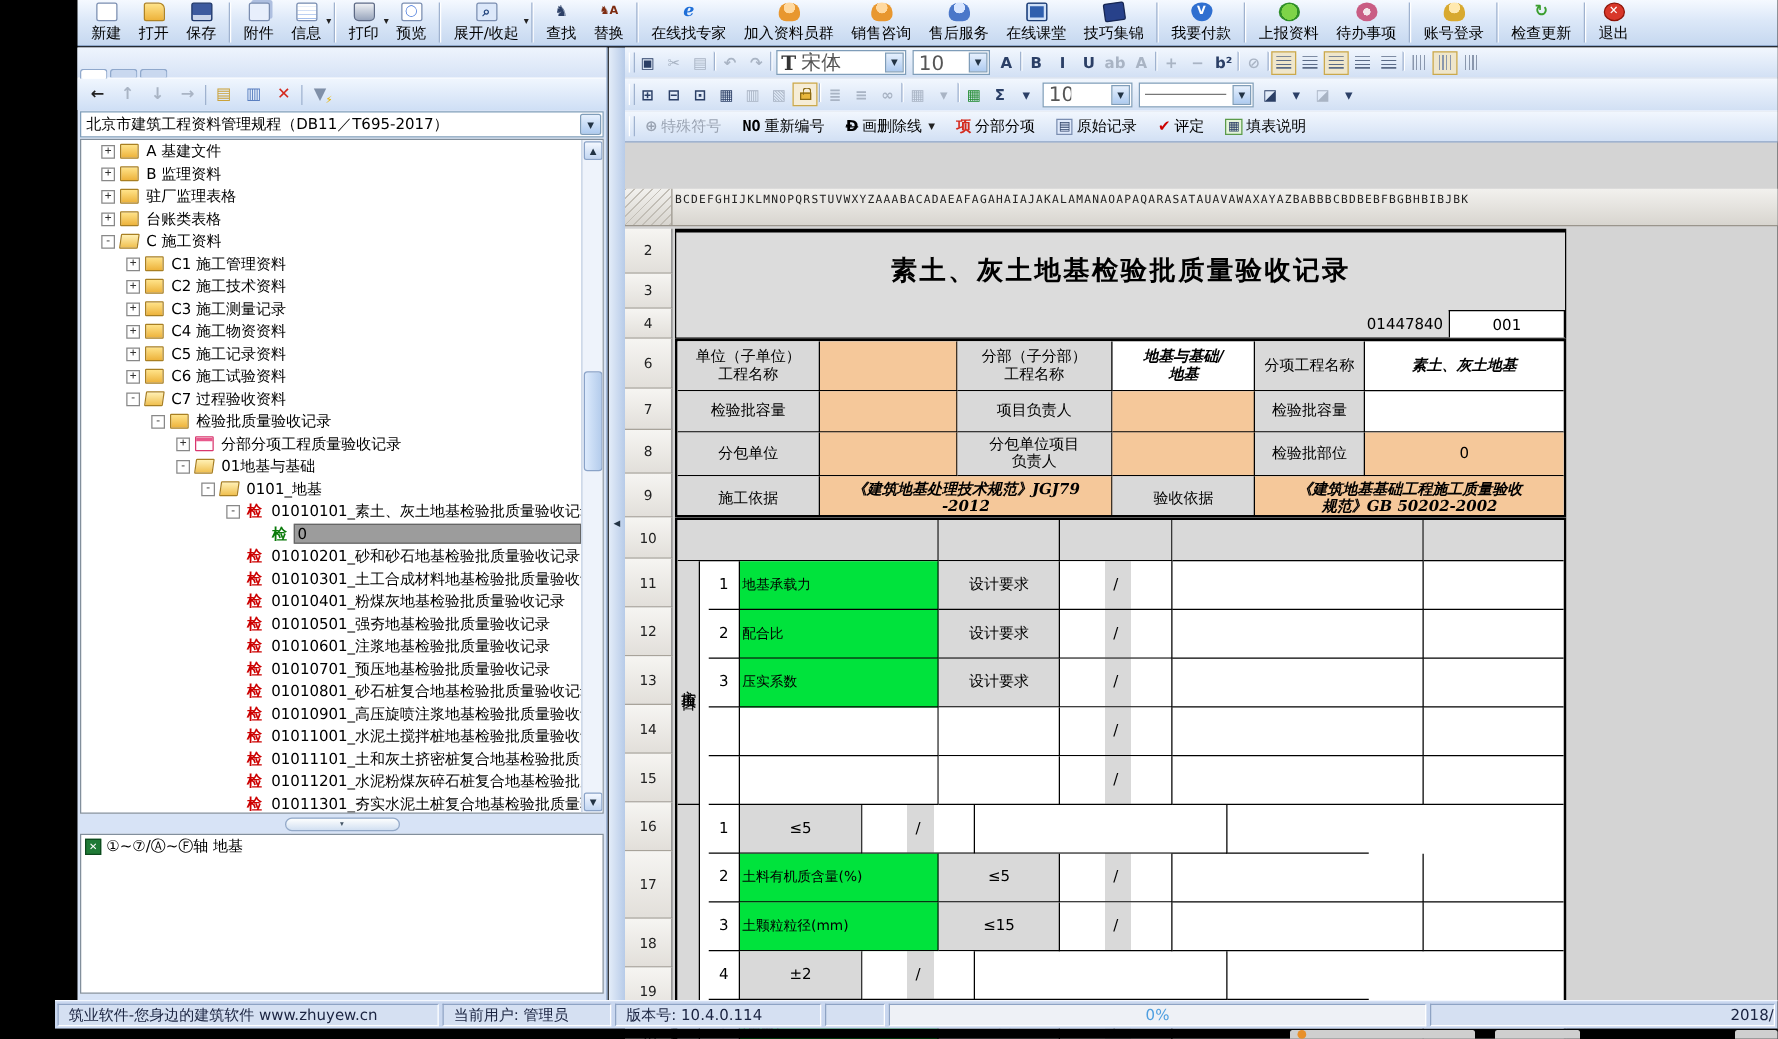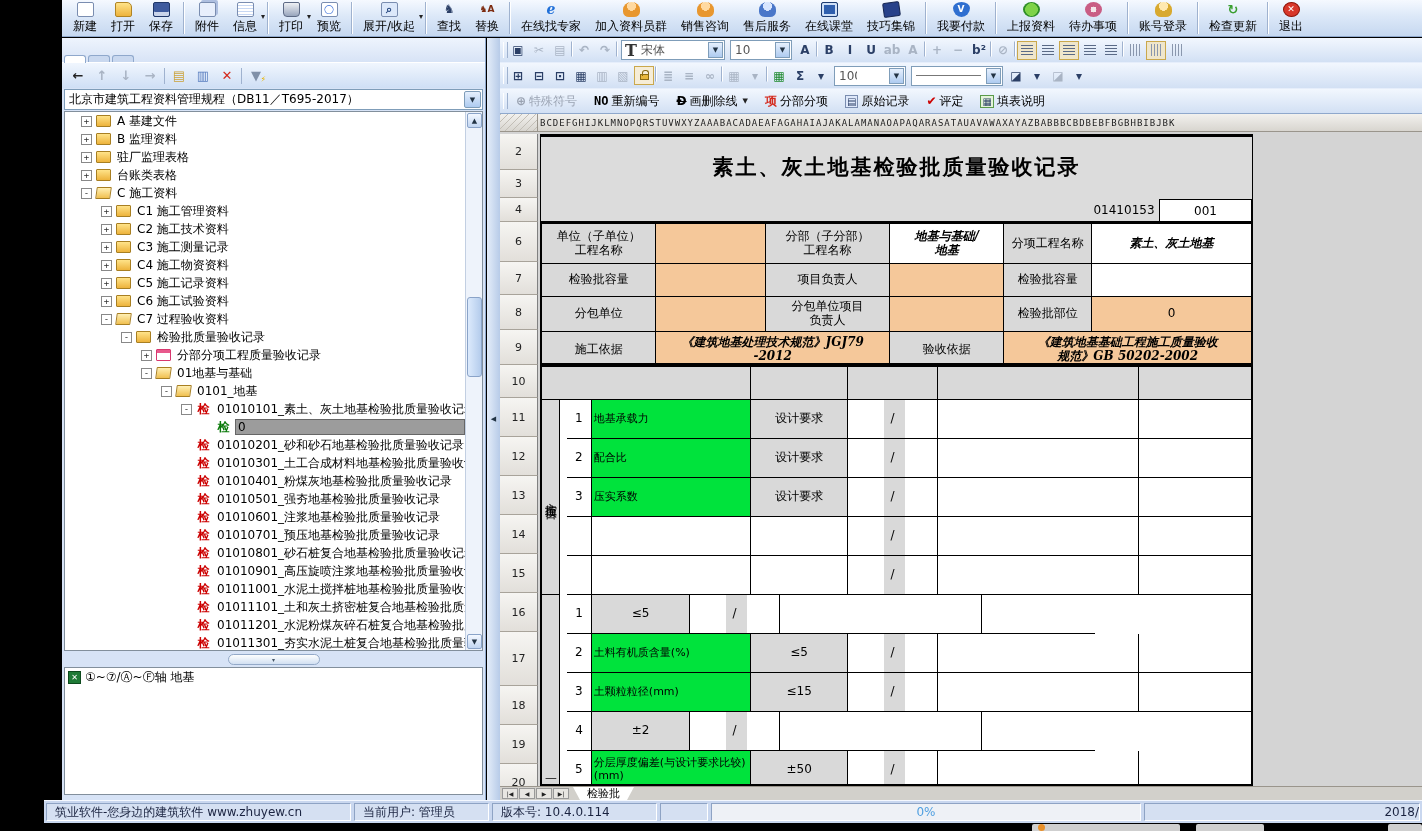--- a/index.html
+++ b/index.html
@@ -115,38 +115,38 @@
   .fbtn.sel { background:#efe6cb; border:1px solid #caa84c; }
   .fbtn.grn .fg { color:#1f8a2f; }
   .fbtn.bars .fg { width:12px; height:10px; background:repeating-linear-gradient(#5a6a86 0 1px,transparent 1px 3px); }
   .fbtn.vbars .fg { width:10px; height:12px; background:repeating-linear-gradient(90deg,#8a97ad 0 1px,transparent 1px 3px); }
   .fbtn .lockpad { display:none; }
   .fbtn.lock { background:#f6edd7; border:1px solid #caa84c; }
   .fbtn.lock .lockpad { display:block; width:9px; height:6px; background:#e8b73c; border:1px solid #8a6a14; position:relative; margin-top:3px; }
   .fbtn.lock .lockpad::before { content:""; position:absolute; top:-5px; left:1px; width:5px; height:5px;
     border:1px solid #8a6a14; border-bottom:none; border-radius:3px 3px 0 0; }
   .combo { height:20px; background:#fff; border:1px solid #7f9db9; display:flex; align-items:center; margin:0 2px; }
-  .combo .cval { font-size:12px; padding:0 4px; color:#555; white-space:nowrap; overflow:hidden; flex:1; }
+  .combo .cval { font-size:16px; padding:0 4px; color:#555; white-space:nowrap; overflow:hidden; flex:1; }
   .combo .carr { width:15px; height:16px; margin:1px; background:linear-gradient(#e6f0fd,#aecbf0);
     border:1px solid #7f9db9; font-size:7px; display:flex; align-items:center; justify-content:center; color:#234; }
   .combo.font { width:104px; } .combo.size { width:62px; } .combo.zoomc { width:72px;gap:31px; } .combo.linec { width:92px; }
   .combo .tmark { font-family:"DejaVu Serif",serif; font-weight:bold; padding-left:3px; color:#333; }
   .lineprev { flex:1; height:1px; background:#777; margin:0 4px; }
   .abtn { display:flex; align-items:center; gap:3px; font-size:12px; color:#000; padding:0 8px; height:22px; white-space:nowrap; }
   .abtn .ag { font-weight:bold; }
   .abtn.dim { color:#9aa3b2; }
   .abtn.no .ag { font-family:"DejaVu Sans Mono",monospace; }
   .abtn.strike .ag { text-decoration:line-through; }
   .abtn.xiang .ag { color:#d42a1e; }
   .abtn.doc1 .ag, .abtn.doc2 .ag { color:#2b3f66; background:#dfe9fb; border:1px solid #7a8db0; font-size:10px; padding:0 1px; }
   .abtn.doc2 .ag { background:#e4f4da; border-color:#5a9a4a; }
   .abtn.chk .ag { color:#c00; }
   .abtn.arrow::after { content:"▼"; font-size:7px; color:#222; margin-left:2px; }
 
-  .colhead { height:18px; display:flex; background:linear-gradient(#f2f1ee,#d8d5cf); border-bottom:1px solid #9a958c; }
+  .colhead { height:30px; display:flex; background:linear-gradient(#f2f1ee,#d8d5cf); border-bottom:1px solid #9a958c;margin-top:37px; }
   .corner { width:38px; height:100%; border-right:1px solid #9a958c;
     background:repeating-linear-gradient(135deg,#c2beb6 0 1px,transparent 1px 5px); }
   .letters { width:713px; overflow:hidden; white-space:nowrap; font-family:"DejaVu Sans Mono",monospace;
     font-size:9px; letter-spacing:1px; color:#222; line-height:18px; padding-left:2px; }
 
   .gridarea { position:relative; height:654px; overflow:hidden; }
   .rowheads { position:absolute; left:0; top:2px; width:38px; }
   .rh { border-right:1px solid #808080; border-bottom:1px solid #a8a39a;
     background:linear-gradient(#f6f5f2,#e2dfda); display:flex; align-items:center; justify-content:center;
     font-size:11px; color:#222; }
@@ -828,21 +828,21 @@
         </div>
         <div class="rh" style="height: 37px;">
           <span>20</span>
         </div>
       </div>
 
     <div class="doc">
       <div class="titleblock">
         <div class="doctitle">素土、灰土地基检验批质量验收记录</div>
         <div class="codebar">
-          <span class="codeval">01410153</span>
+          <span class="codeval">01447840</span>
           <span class="serialcell">001</span>
         </div>
       </div>
 
       <div class="infotable">
         <div class="irow">
           <div class="icell lab w1">单位（子单位）
 工程名称</div>
           <div class="icell org w2"></div>
           <div class="icell lab w3">分部（子分部）

